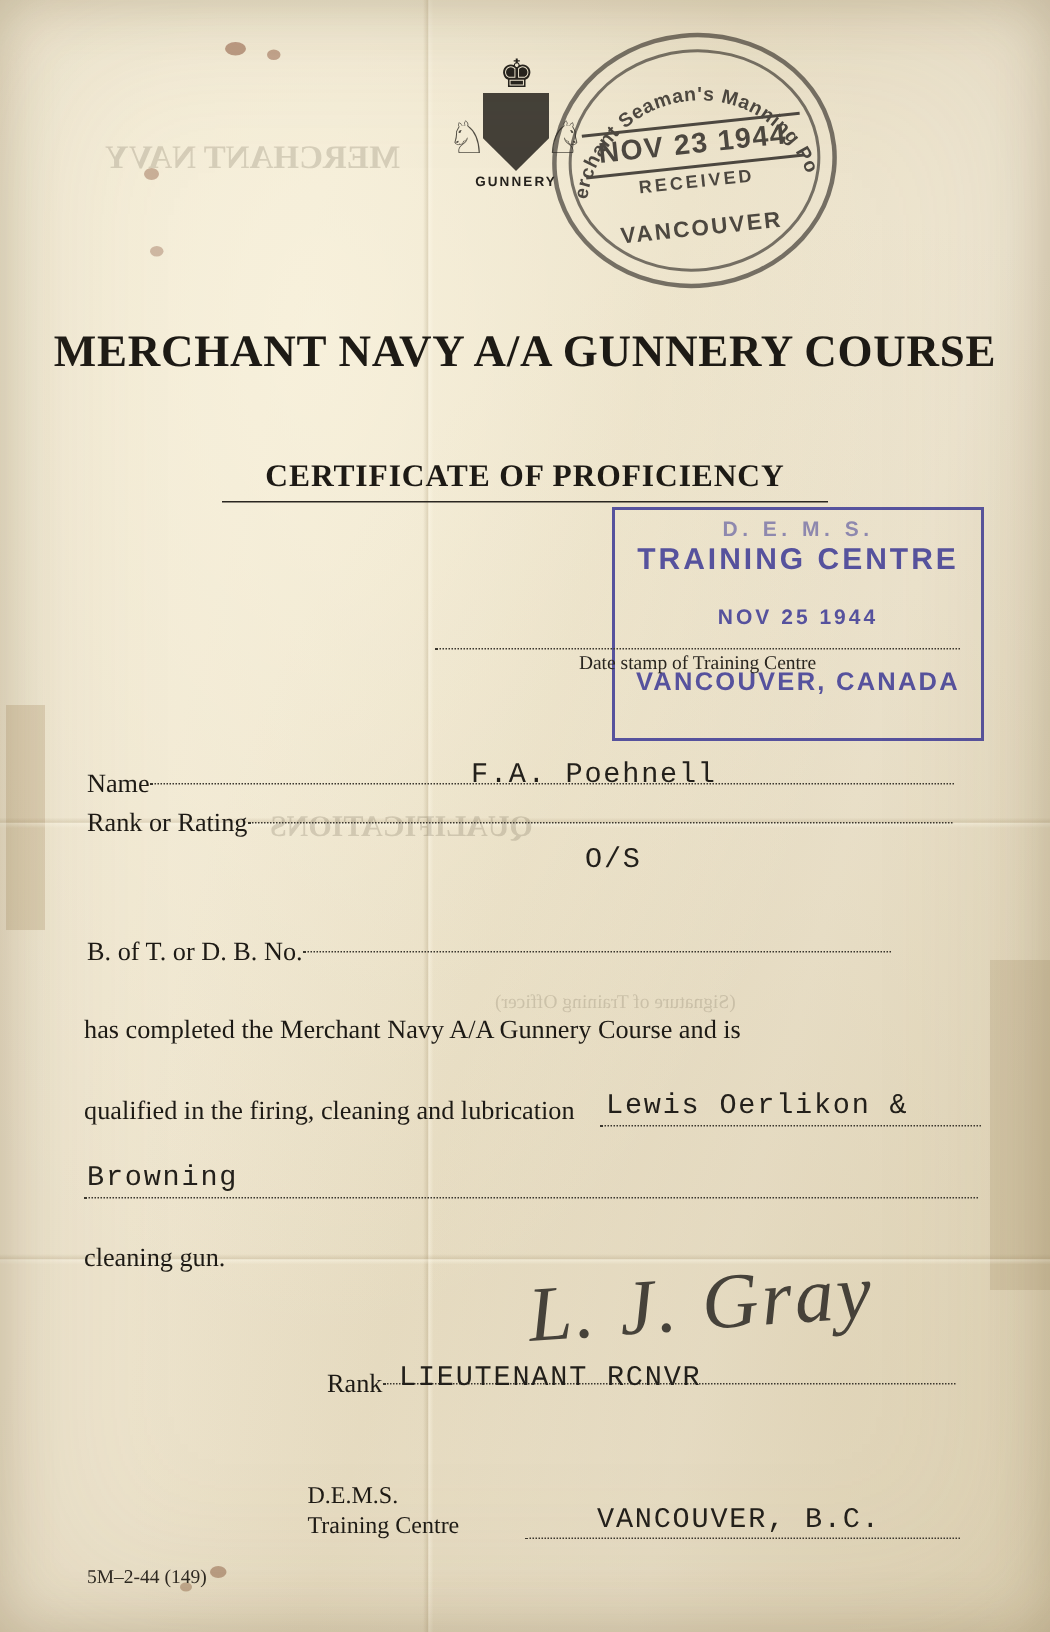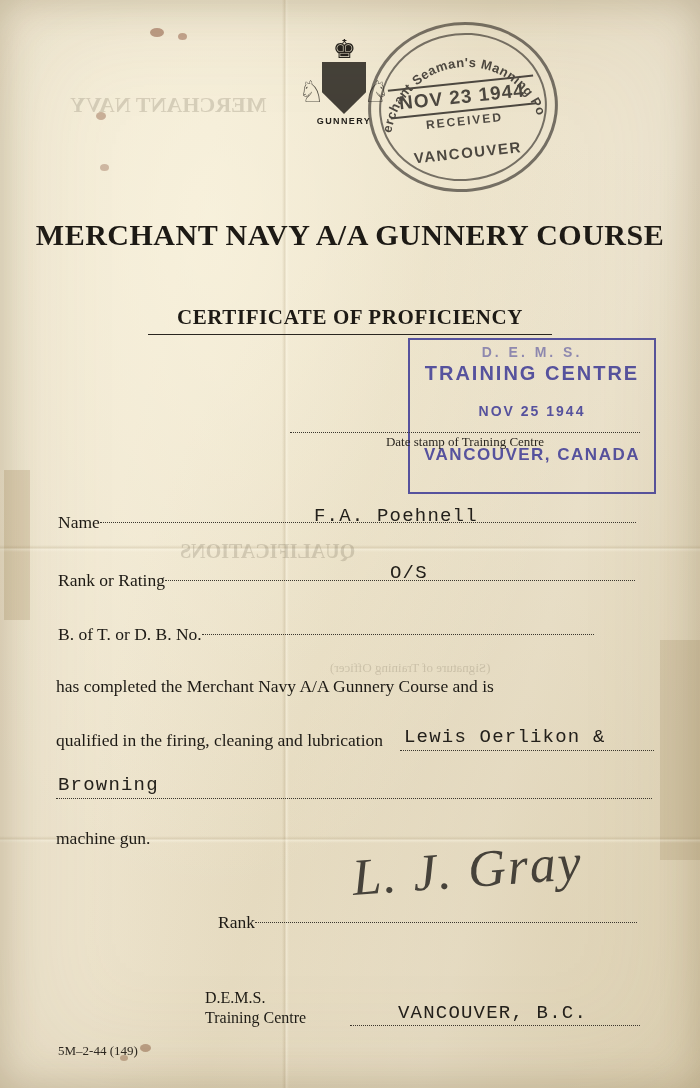--- a/index.html
+++ b/index.html
@@ -371,47 +371,48 @@
   </div>
 
   <div class="dateline"></div>
   <div class="datecap">Date stamp of Training Centre</div>
 
   <div class="row" style="top:512px;">
     <span class="lbl">Name</span><span class="dots" style="width:536px;"></span>
   </div>
   <div class="fill" style="left:314px;top:505px;">F.A. Poehnell</div>
 
-  <div class="row" style="top:570px;">
+  <div class="row" style="top:538px;">
     <span class="lbl">Rank or Rating</span><span class="dots" style="width:470px;"></span>
   </div>
   <div class="fill" style="left:390px;top:562px;">O/S</div>
 
   <div class="row" style="top:624px;">
     <span class="lbl">B. of T. or D. B. No.</span><span class="dots" style="width:392px;"></span>
   </div>
 
   <div class="para" style="top:676px;">has completed the Merchant Navy A/A Gunnery Course and is</div>
 
   <div class="para" style="top:730px;">
     <span>qualified in the firing, cleaning and lubrication</span>
   </div>
   <div class="fill" style="left:404px;top:726px;">Lewis Oerlikon &amp;</div>
   <div class="dots" style="position:absolute;left:400px;top:726px;width:254px;height:24px;"></div>
 
   <div class="fill" style="left:58px;top:774px;">Browning</div>
   <div class="dots" style="position:absolute;left:56px;top:774px;width:596px;height:24px;"></div>
 
-  <div class="para" style="top:828px;">machine gun.</div>
+  <div class="para" style="top:828px;">cleaning gun.</div>
 
   <div class="signature">L. J. Gray</div>
 
   <div class="row" style="left:218px;right:48px;top:912px;">
     <span class="lbl">Rank</span><span class="dots" style="width:382px;"></span>
   </div>
+  <div class="fill" style="left:266px;top:907px;">LIEUTENANT RCNVR</div>
 
   <div class="footer-left">
     <div>D.E.M.S.</div>
     <div>Training Centre</div>
   </div>
   <div class="footer-dots"></div>
   <div class="fill" style="left:398px;top:1002px;">VANCOUVER, B.C.</div>
 
   <div class="printcode">5M–2-44 (149)</div>
 

